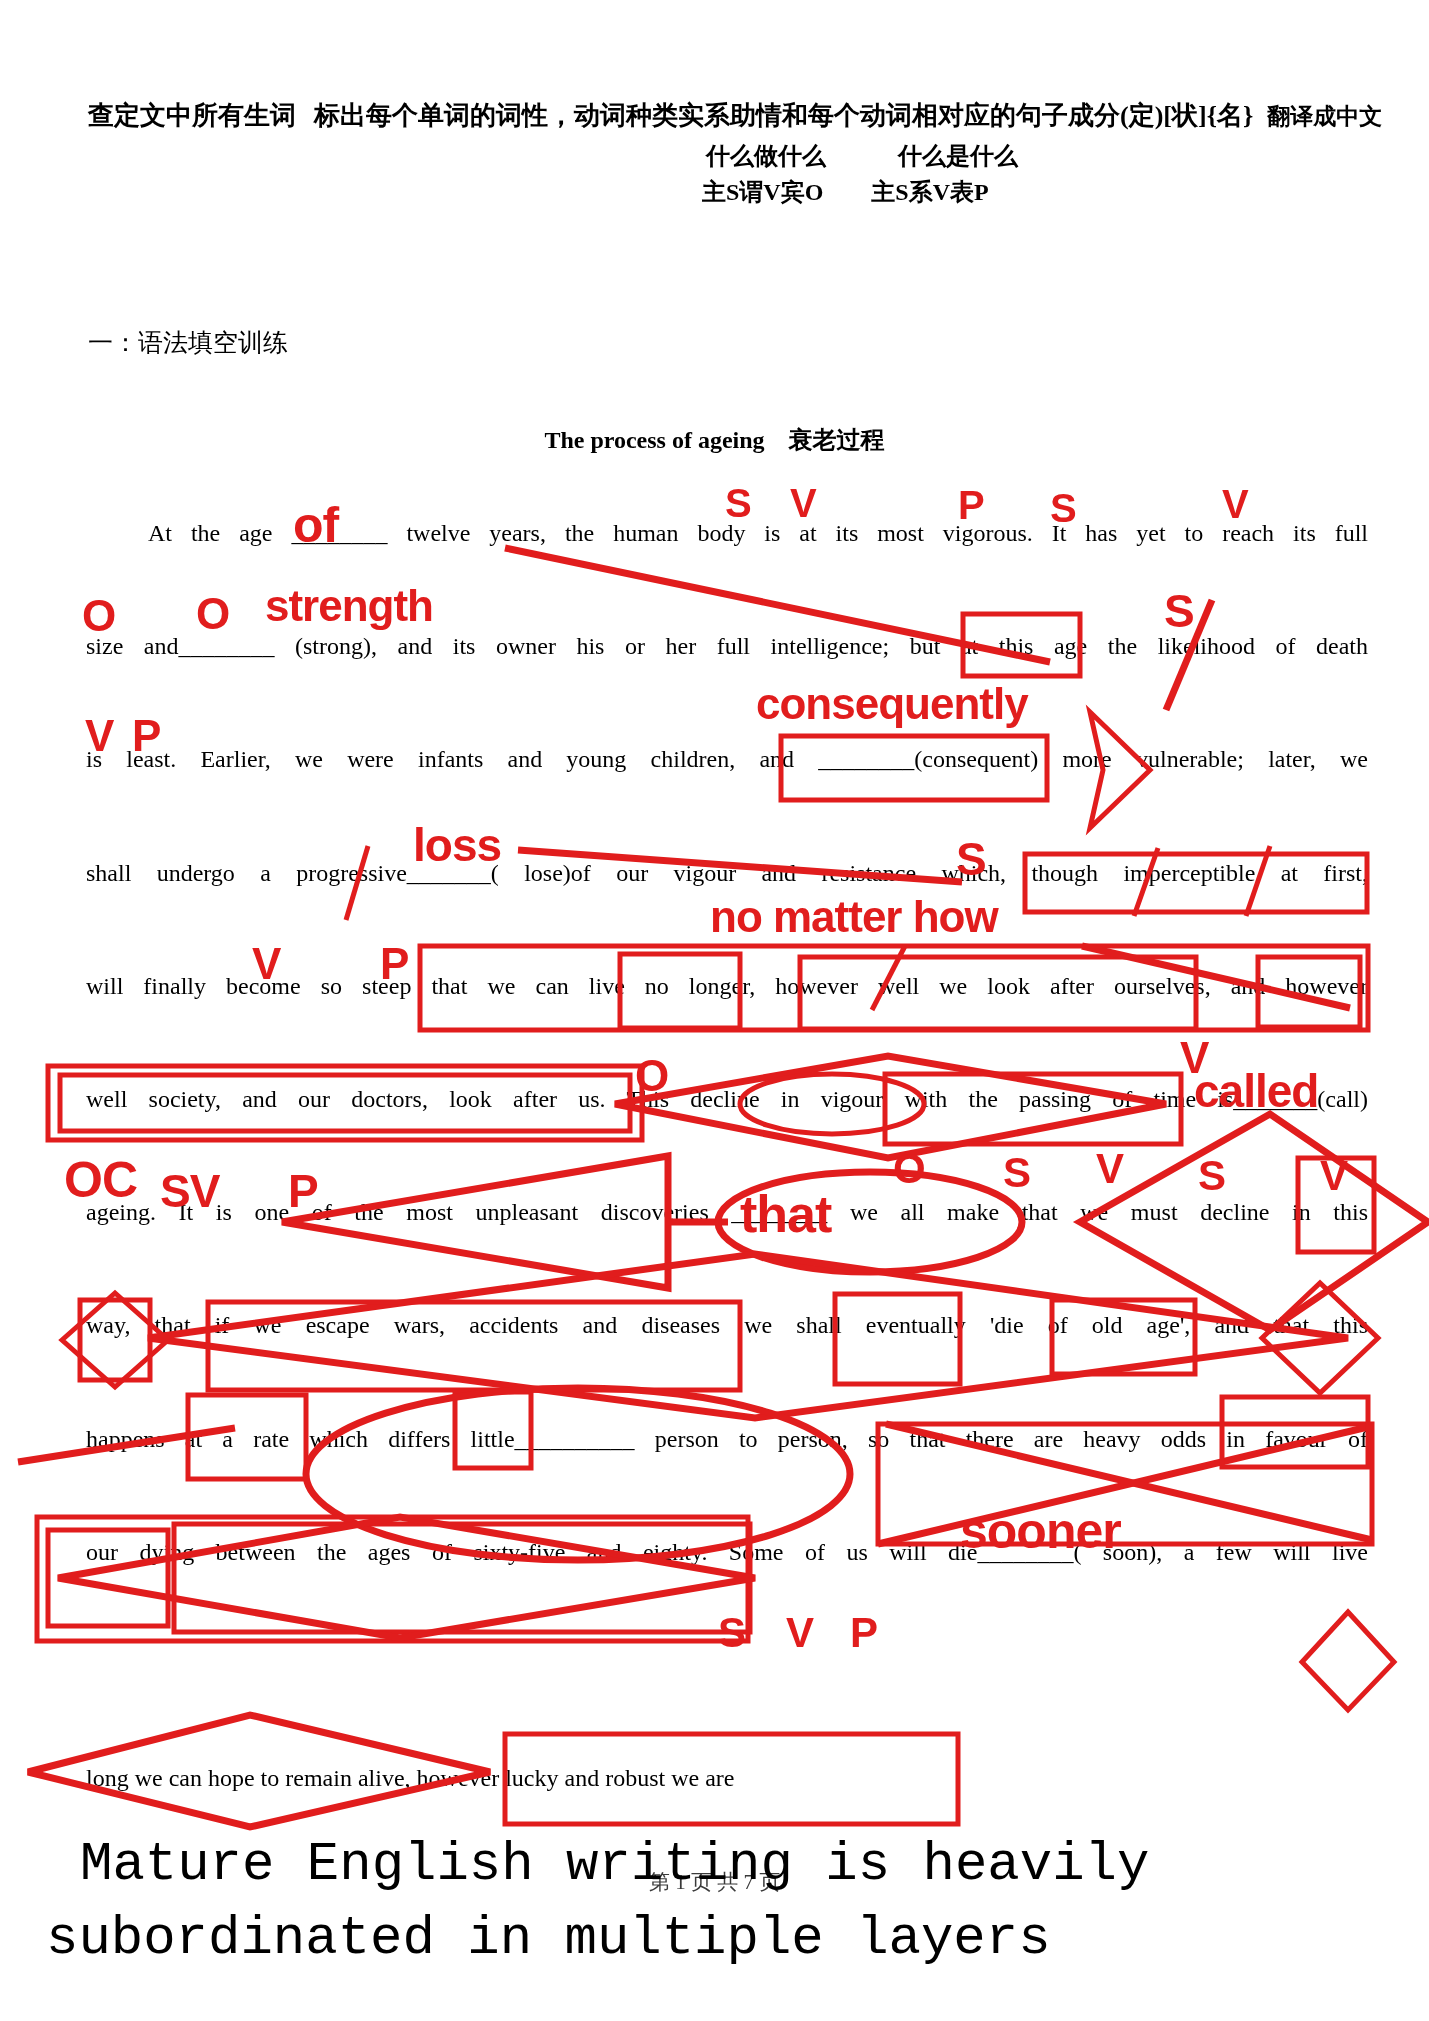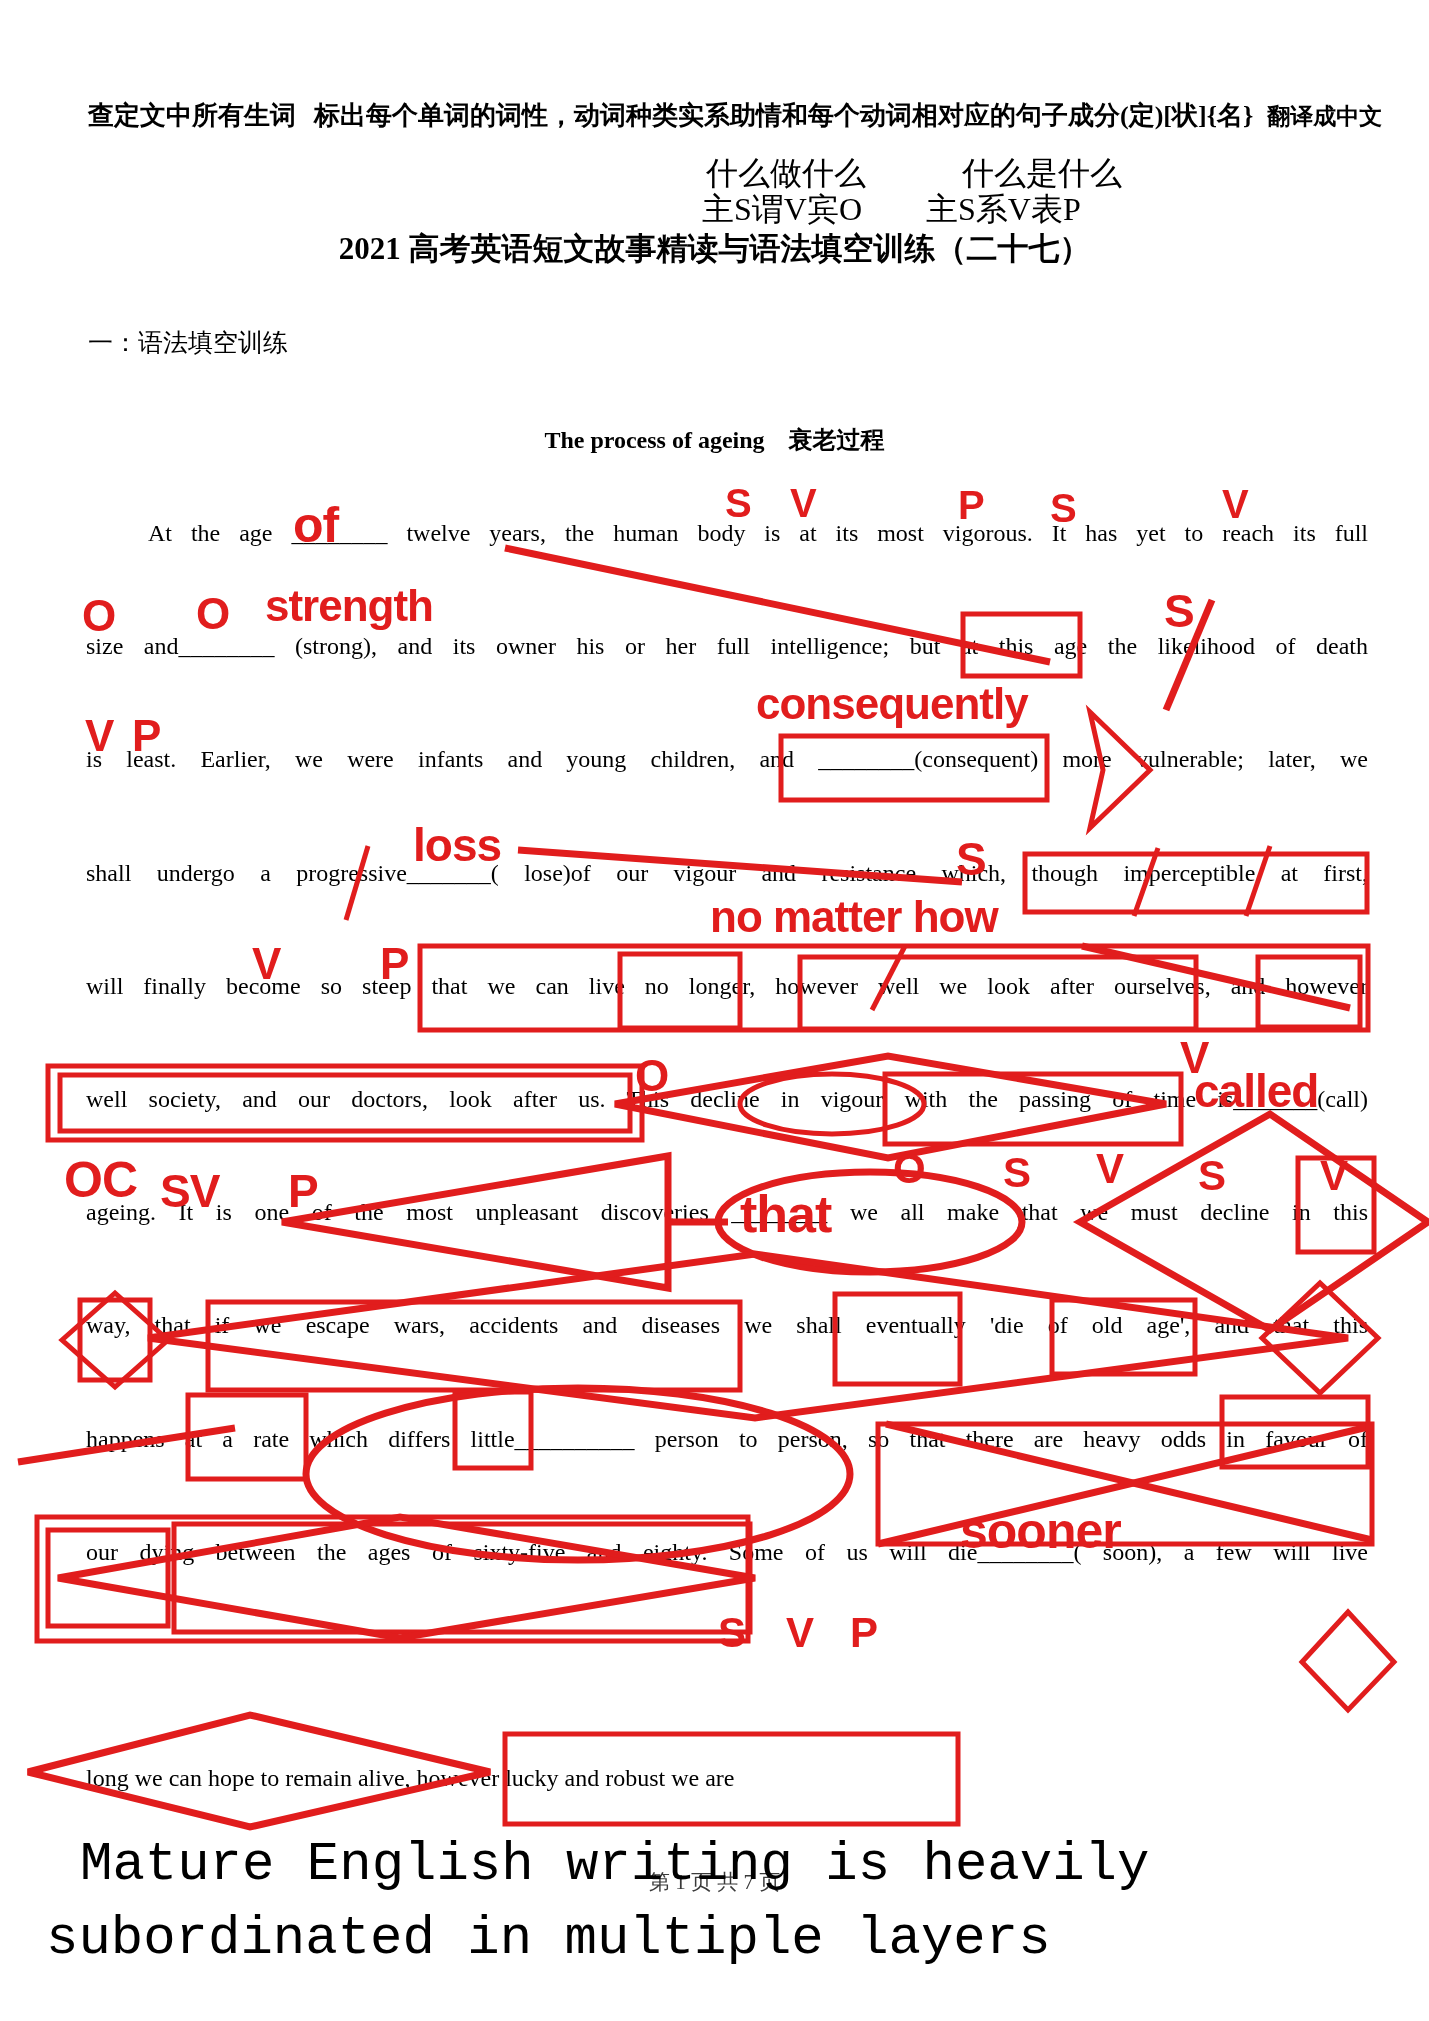--- a/index.html
+++ b/index.html
@@ -4,21 +4,21 @@
 <style>
   :root { --red:#e11d1d; }
   html,body{margin:0;padding:0;background:#888;}
   .page{position:relative;width:1429px;height:2021px;background:#ffffff;overflow:hidden;
         font-family:"Liberation Serif",serif;color:#000;}
   .abs{position:absolute;}
   .instr{left:88px;top:98px;white-space:nowrap;font-family:"Liberation Serif",serif;}
   .instr .b1{font-size:26px;font-weight:bold;}
   .instr .b2{font-size:26px;font-weight:bold;margin-left:18px;}
   .instr .b3{font-size:23px;font-weight:bold;margin-left:14px;}
-  .pattern{font-size:32px;font-weight:normal;white-space:pre;margin-top:12px;}
+  .pattern{font-size:24px;font-weight:bold;white-space:pre;}
   .doc-title{left:0;right:0;top:228px;text-align:center;font-size:31px;font-weight:bold;}
   .section-h{left:88px;top:326px;font-size:25px;}
   .passage-title{left:0;right:0;top:424px;text-align:center;font-size:24px;font-weight:bold;}
   .pline{left:86px;width:1282px;font-size:24px;white-space:nowrap;}
   .just{white-space:normal;text-align:justify;text-align-last:justify;}
   .indent{text-indent:62px;}
   .footer{left:0;right:0;top:1868px;text-align:center;font-size:21px;color:#3a3a3a;}
   .note{font-family:"Liberation Mono",monospace;font-size:54px;color:#000;white-space:pre;}
   .ann{position:absolute;color:var(--red);font-family:"Liberation Sans",sans-serif;
        font-weight:bold;line-height:1;white-space:pre;letter-spacing:-1px;}
@@ -30,21 +30,20 @@
 <body>
 
 <div class="page">
 
   <div class="abs instr">
     <span class="b1">查定文中所有生词</span><span class="b2">标出每个单词的词性，动词种类实系助情和每个动词相对应的句子成分(定)[状]{名}</span><span class="b3">翻译成中文</span>
   </div>
   <div class="abs pattern" style="left:706px;top:140px;">什么做什么　　　什么是什么</div>
   <div class="abs pattern" style="left:702px;top:176px;">主S谓V宾O　　主S系V表P</div>
 
-  <div class="abs doc-title">2021 高考英语短文故事精读与语法填空训练（二十七）</div>
 
   <div class="abs section-h">一：语法填空训练</div>
 
   <div class="abs passage-title">
     <span>The process of ageing</span><span>　衰老过程</span>
   </div>
 
   <div class="abs pline just indent" style="top:520px;">At the age ________ twelve years, the human body is at its most vigorous. It has yet to reach its full</div>
   <div class="abs pline just" style="top:633px;">size and________ (strong), and its owner his or her full intelligence; but at this age the likelihood of death</div>
   <div class="abs pline just" style="top:746px;">is least. Earlier, we were infants and young children, and ________(consequent) more vulnerable; later, we</div>

